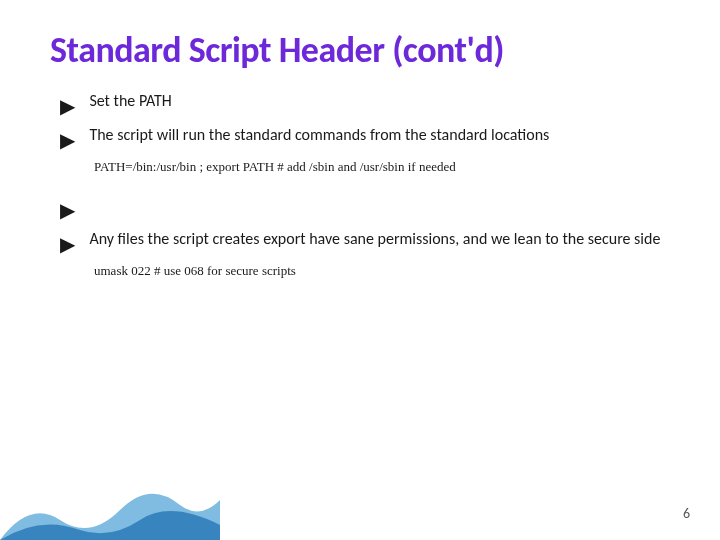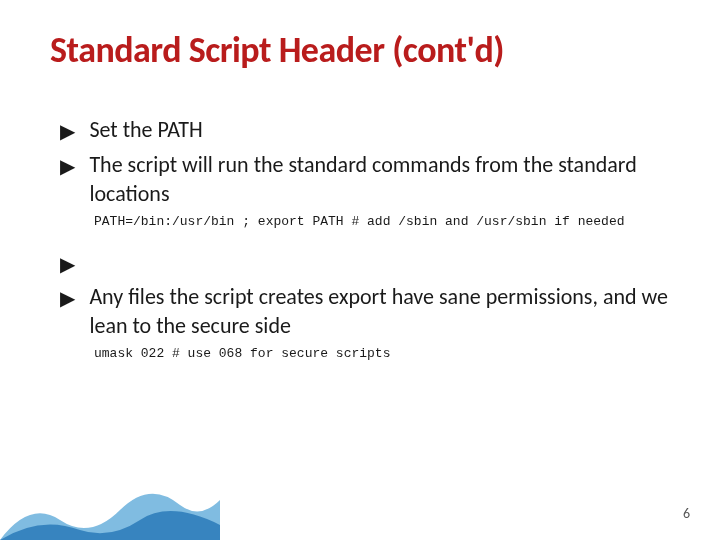--- a/index.html
+++ b/index.html
@@ -21,22 +21,22 @@
       width: 720px;
       height: 540px;
       background: #ffffff;
       padding: 30px 50px 40px 50px;
       position: relative;
     }
 
     .title {
       font-size: 36px;
       font-weight: bold;
-      color: #b91c1c;
-      margin-bottom: 45px;
+      color: #6d28d9;
+      margin-bottom: 20px;
       line-height: 1.15;
       letter-spacing: -0.5px;
     }
 
     .content-area {
       padding-left: 10px;
     }
 
     .bullet-group {
       margin-bottom: 18px;
@@ -51,27 +51,27 @@
     .bullet-symbol {
       font-size: 20px;
       margin-right: 14px;
       color: #1a1a1a;
       flex-shrink: 0;
       margin-top: 2px;
       line-height: 1.3;
     }
 
     .bullet-text {
-      font-size: 22px;
+      font-size: 16px;
       color: #1a1a1a;
       line-height: 1.3;
     }
 
     .code-block {
-      font-family: Liberation Mono, monospace;
+      font-family: Liberation Serif, serif;
       font-size: 13px;
       color: #1a1a1a;
       margin-left: 34px;
       margin-top: 6px;
       margin-bottom: 20px;
       background: transparent;
       white-space: nowrap;
     }
 
     .slide-footer {

